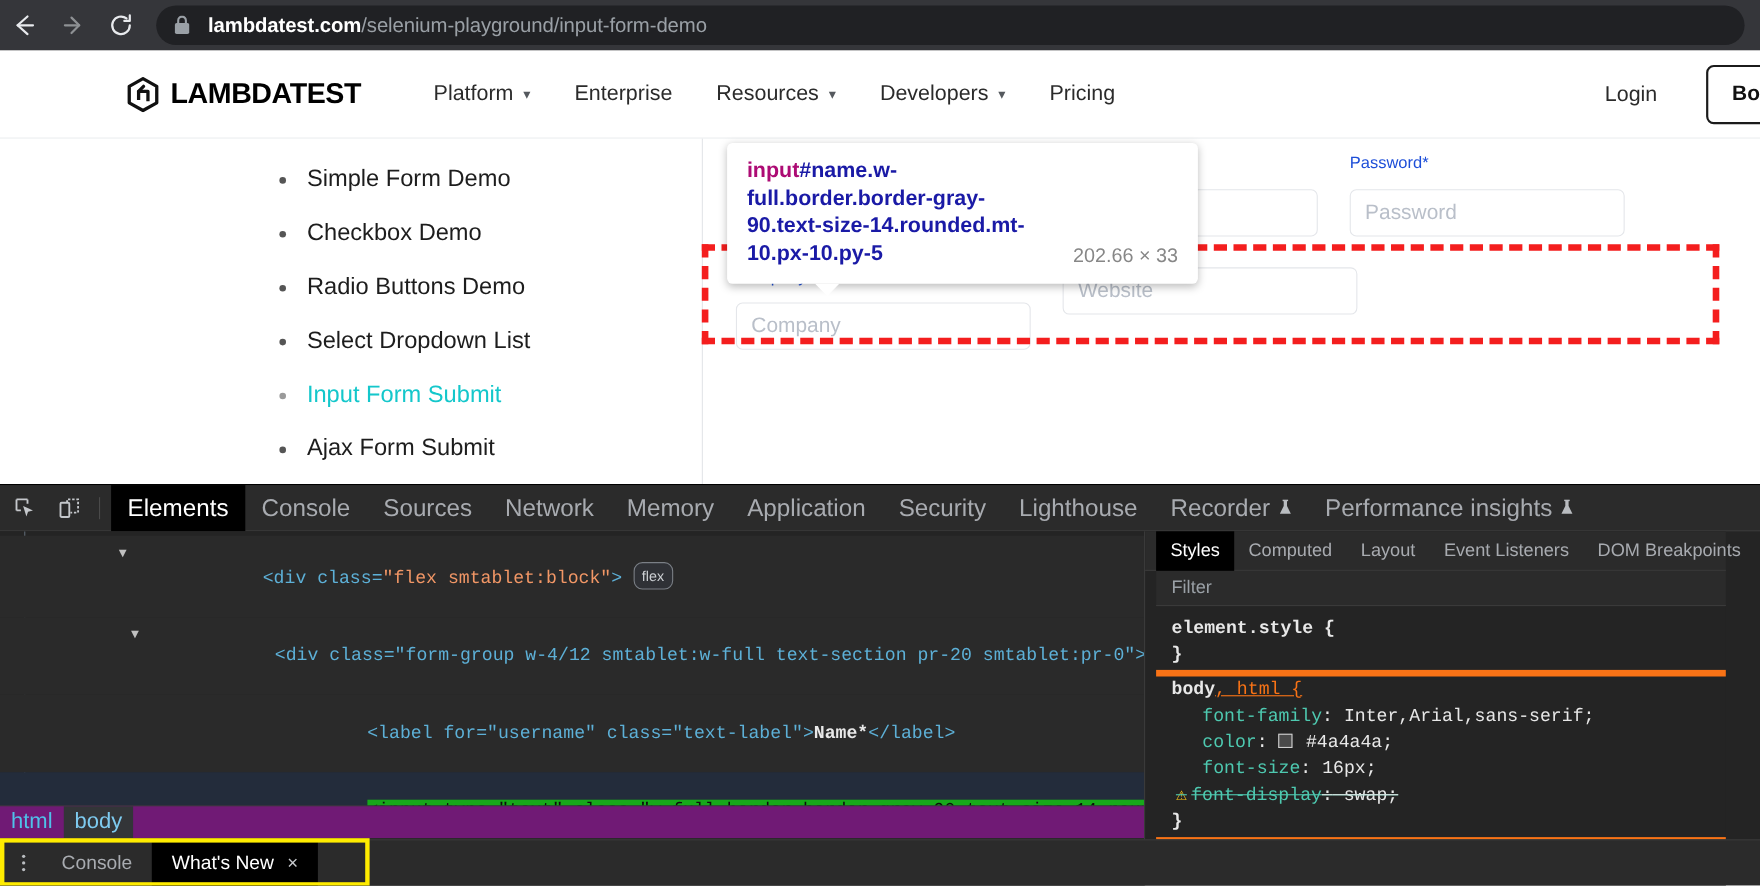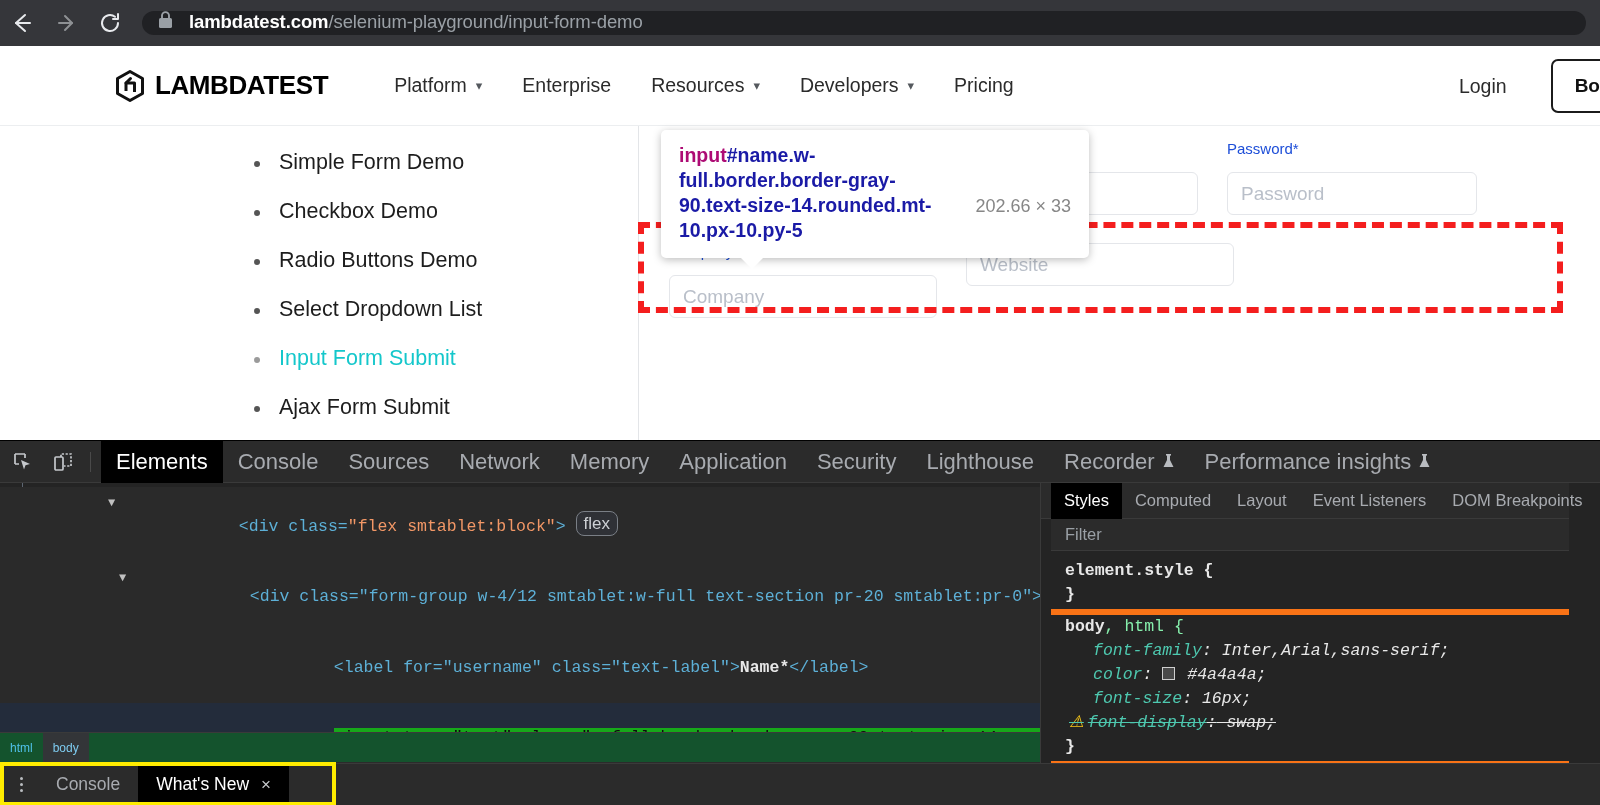--- a/index.html
+++ b/index.html
@@ -15,23 +15,23 @@
   .browser-bar {
     position: absolute; left: 0; top: 0; width: 1600px; height: 46px;
     background: #35363a; display: flex; align-items: center;
   }
   .nav-btn {
     width: 44px; height: 44px; display: flex; align-items: center;
     justify-content: center; flex: 0 0 auto;
   }
   .nav-btn svg { display: block; }
   .omnibox {
-    margin-left: 10px; height: 24px; flex: 1 1 auto; margin-right: 14px;
+    margin-left: 10px; height: 36px; flex: 1 1 auto; margin-right: 14px;
     background: #202124; border-radius: 18px; display: flex;
-    align-items: flex-start; padding: 0 16px; max-width: 1530px;
+    align-items: center; padding: 0 16px; max-width: 1530px;
   }
   .lock-icon { margin-right: 16px; display: flex; align-items: center; }
   .url-text {
     font-size: 18.5px; color: #9aa0a6; white-space: nowrap;
     letter-spacing: -0.1px;
   }
   .url-text .host { color: #ffffff; font-weight: bold; }
 
   
   .page {
@@ -107,21 +107,21 @@
   .inspect-content {
     background: #9fc3e8; height: 33px; display: flex; align-items: center;
     padding-left: 13px; font-size: 19px; color: #8c9099;
   }
 
   
   .inspect-tooltip {
     position: absolute; left: 661px; top: 84px; width: 428px;
     background: #ffffff; border-radius: 5px; padding: 13px 18px 15px 18px;
     box-shadow: 0 2px 8px rgba(0,0,0,.26); display: flex;
-    align-items: center; z-index: 30;
+    align-items: flex-end; z-index: 30;
   }
   .tt-sel {
     font-size: 19.5px; font-weight: bold; line-height: 25px;
     color: #1a1aa6; width: 285px; word-break: break-word;
   }
   .tt-sel .tag { color: #ad0b74; }
   .tt-dim {
     font-size: 18px; color: #878787; margin-left: 12px;
     white-space: nowrap; padding-top: 26px;
   }
@@ -175,34 +175,34 @@
   .dom-line.selected { background: #232c3b; }
   .dom-line.hovered { background: #2a2a2a; }
   .tk-tag { color: #5db0d7; }
   .tk-val { color: #f29766; }
   .tk-text { color: #e8e8e8; font-weight: bold; }
   .tri {
     position: absolute; font-size: 12px; color: #c0c0c0;
   }
   .flex-badge {
     display: inline-block; border: 1px solid #7a7f86; border-radius: 8px;
-    padding: 0 7px; font-size: 17px; color: #cdd0d4; background: #2f3136;
+    padding: 0 7px; font-size: 13px; color: #cdd0d4; background: #2f3136;
     font-family: "Liberation Sans", sans-serif; vertical-align: 2px;
   }
   .hl-green {
     background: #17a81a; color: #0d0d0d;
   }
   .vrule {
     position: absolute; left: 22px; top: 0; bottom: 0;
     width: 1px; background: #5d6672;
   }
 
   .breadcrumb {
-    height: 30px; background: #14532d; border-top: 1px solid #3a3a3a;
-    display: flex; align-items: center; font-size: 12px;
+    height: 30px; background: #701a75; border-top: 1px solid #3a3a3a;
+    display: flex; align-items: center; font-size: 20px;
   }
   .crumb { color: #4fc1e9; padding: 0 10px; }
   .crumb.cur { background: #333538; color: #7ecbf0; height: 30px;
     display: flex; align-items: center; }
 
   
   .search-row {
     height: 48px; background: #2b2b2b; display: flex; align-items: center;
     position: relative;
   }
@@ -263,22 +263,22 @@
     display: flex; align-items: center; padding-left: 14px;
     font-size: 16.5px; color: #9aa0a6; margin-left: 10px;
   }
   .css-area {
     flex: 1 1 auto; padding: 8px 0 0 10px;
     font-family: "Liberation Mono", monospace; font-size: 16.5px;
     line-height: 24px; overflow: hidden;
   }
   .css-rule { padding: 0 0 2px 14px; border-bottom: 6px solid #f97316; }
   .sel-main { color: #e8e8e8; font-weight: bold; }
-  .sel-sub { color: #86efac; }
-  .prop { color: #4ec9b0; padding-left: 28px; font-style: italic; }
+  .sel-sub { color: #f97316; text-decoration: underline; }
+  .prop { color: #4ec9b0; padding-left: 28px; }
   .val { color: #e8e8e8; }
   .struck { text-decoration: line-through; }
   .warn-tri { color: #f5c518; margin-right: 4px; }
   .swatch {
     display: inline-block; width: 13px; height: 13px; background: #4a4a4a;
     border: 1px solid #cfcfcf; vertical-align: -1px; margin-right: 2px;
   }
 
   
   .drawer {

